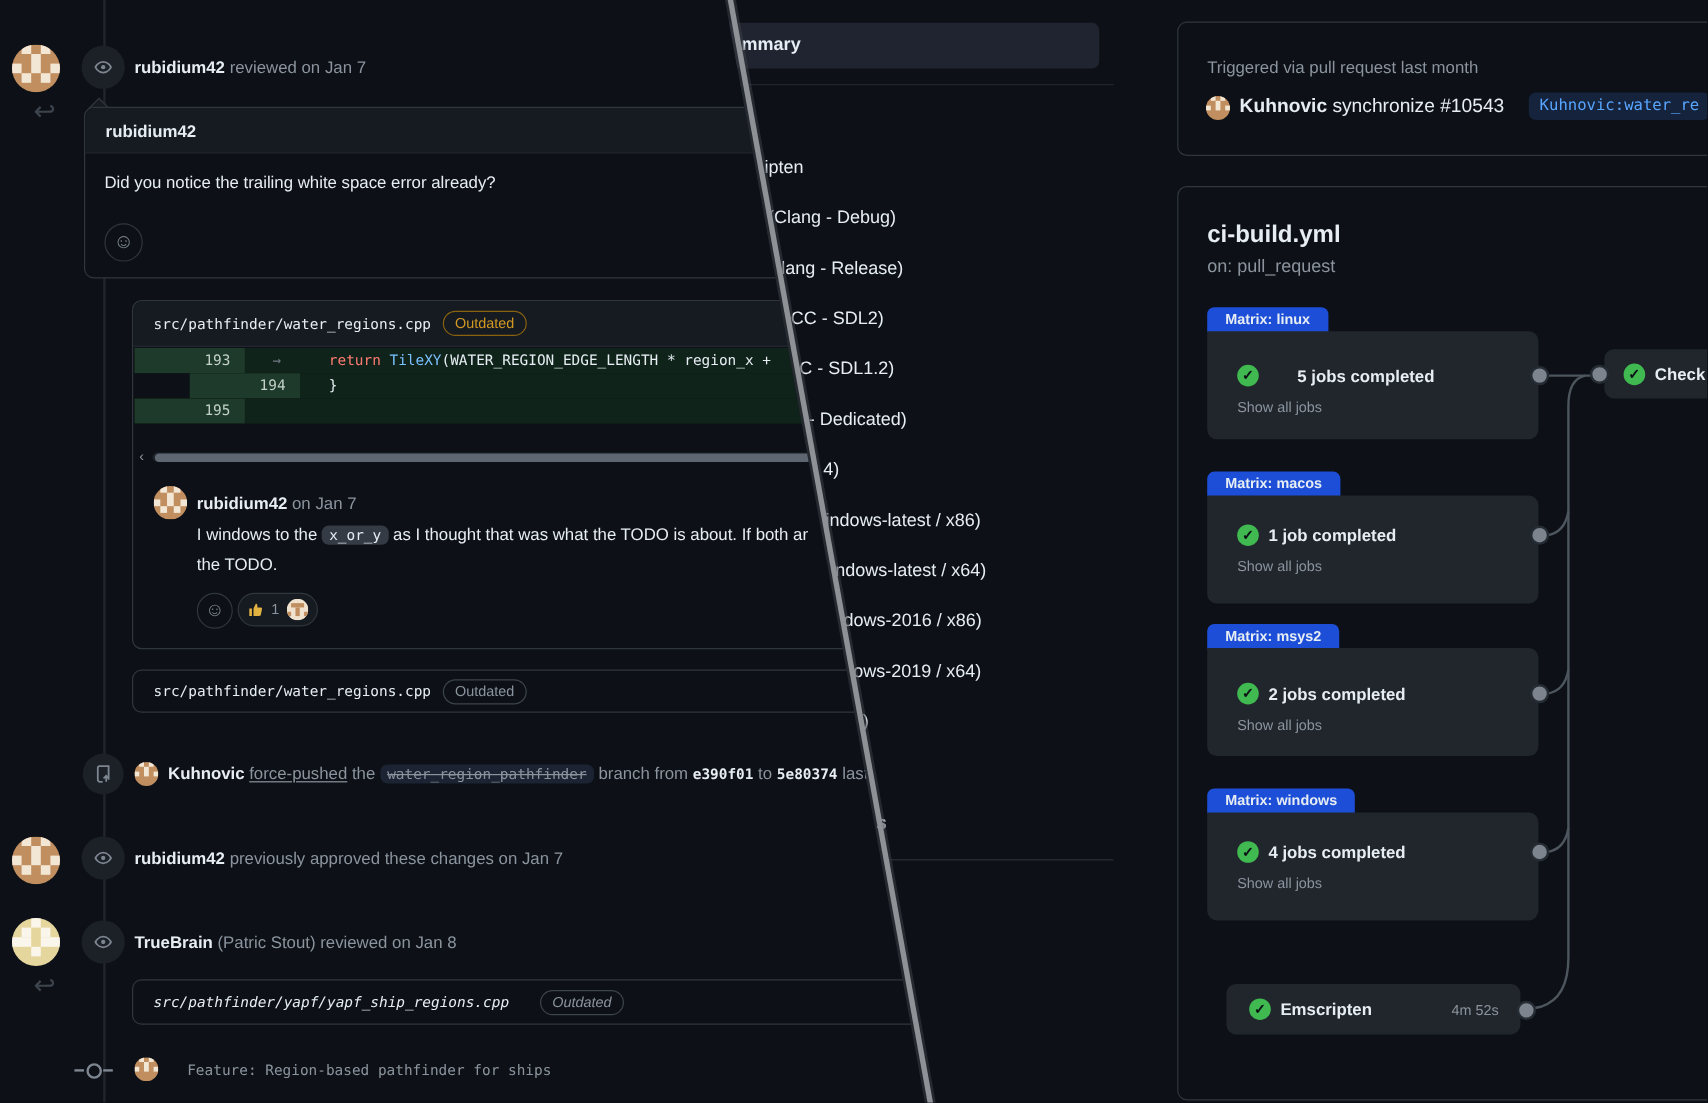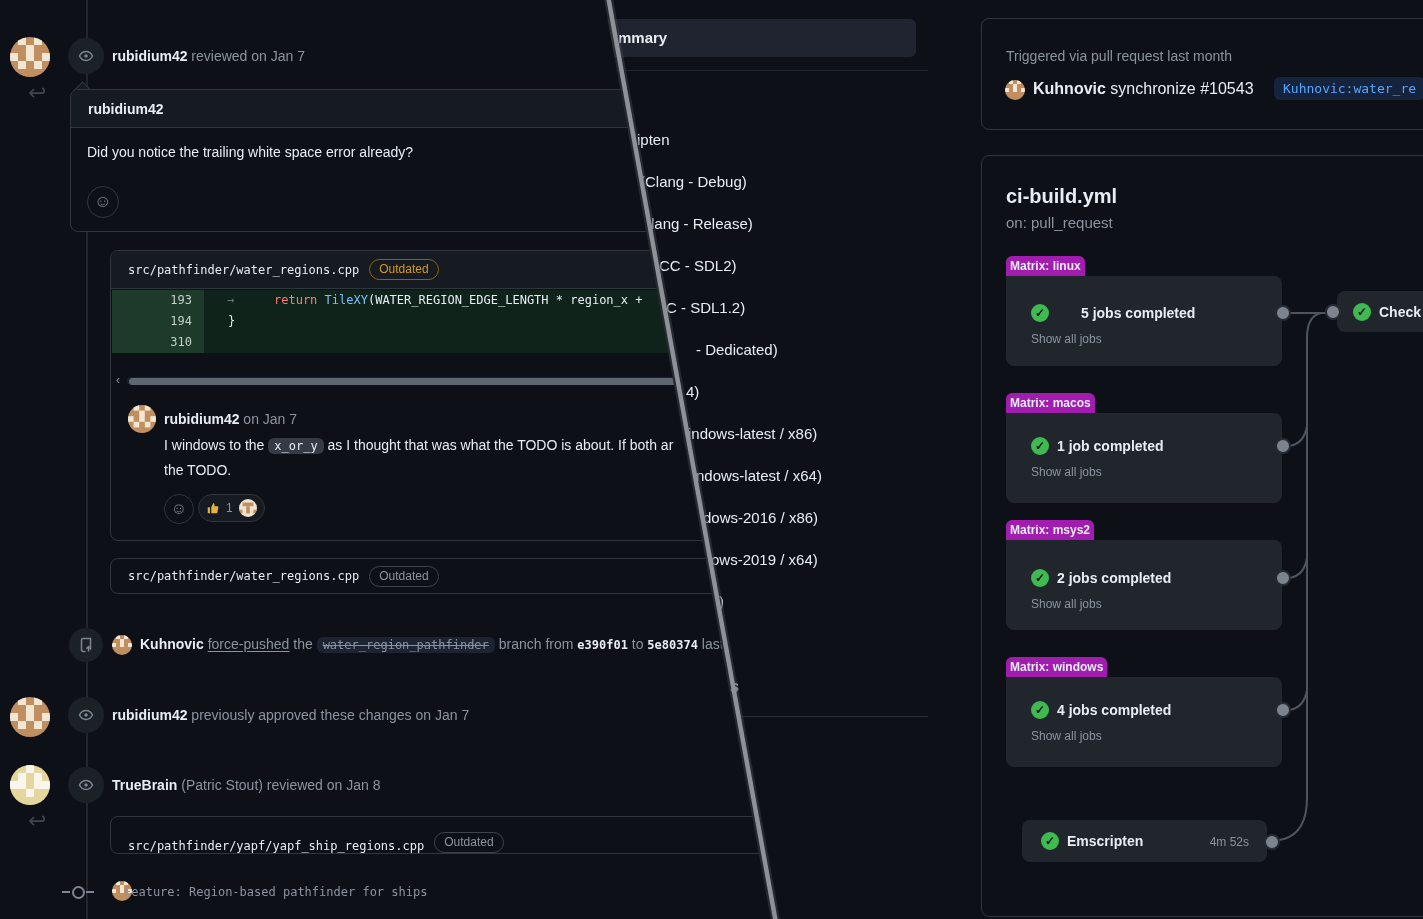--- a/index.html
+++ b/index.html
@@ -40,22 +40,22 @@
   .wsarrow{position:absolute;color:#6e7681;font-family:"DejaVu Sans Mono",monospace;font-size:12px;line-height:21px;}
   .codechip{font-family:"DejaVu Sans Mono",monospace;font-size:12px;background:#343b44;border-radius:6px;
             padding:1px 6px;color:#e6edf3;}
   .branchchip{font-family:"DejaVu Sans Mono",monospace;font-size:12px;background:#1c2433;border-radius:6px;
               padding:1px 6px;color:#8b949e;text-decoration:line-through;}
   .shab{font-family:"DejaVu Sans Mono",monospace;font-size:12px;font-weight:700;color:#e6edf3;}
   .pill{position:absolute;height:28px;border:1px solid #30363d;border-radius:14px;background:#161b22;
         display:flex;align-items:center;gap:6px;padding:0 7px;box-sizing:border-box;cursor:pointer;}
   .frag{position:absolute;font-size:15px;color:#e6edf3;white-space:nowrap;}
   .rbox{position:absolute;border:1px solid #30363d;border-radius:8px;box-sizing:border-box;}
-  .mtab{position:absolute;height:21px;background:#a21caf;border-radius:6px 6px 0 0;font-size:12px;
-        font-weight:700;line-height:21px;padding:0 4px;}
+  .mtab{position:absolute;height:21px;background:#1d4ed8;border-radius:6px 6px 0 0;font-size:12px;
+        font-weight:700;line-height:21px;padding:0 15px;}
   .mcard{position:absolute;width:276px;height:90px;background:#21262d;border-radius:0 8px 8px 8px;cursor:pointer;}
   .ckc{position:absolute;width:18px;height:18px;border-radius:50%;background:#3fb950;color:#0d1117;
        font-size:12px;font-weight:700;display:flex;align-items:center;justify-content:center;}
   .gdot{position:absolute;width:12px;height:12px;border-radius:50%;background:#7d848d;border:2px solid #262c33;}
   .showall{position:absolute;font-size:12px;color:#8b949e;cursor:pointer;}
   .statustxt{position:absolute;font-size:14px;font-weight:700;line-height:18px;}
   .scrtrack{position:absolute;height:8px;background:#1c2128;border-radius:4px;}
   .scrthumb{position:absolute;height:7px;background:#5e6671;border-radius:4px;cursor:grab;}
 </style>
 </head>
@@ -102,26 +102,26 @@
       <div class="chead">
         <span class="fpath">src/pathfinder/water_regions.cpp</span>
         <span class="badge orange">Outdated</span>
       </div>
 
       <div class="drow" style="top:39px;">
         <div class="dnum">193</div>
         <span class="wsarrow" style="left:115px;">→</span>
         <div class="dcode" style="left:162px;"><span class="kw">return </span><span class="fnb">TileXY</span><span>(WATER_REGION_EDGE_LENGTH * region_x + </span></div>
       </div>
-      <div class="drow" style="top:60px;">
+      <div class="drow" style="top:60px;margin-left:46px;">
         <div class="dnum">194</div>
         <div class="dcode" style="left:116px;">}</div>
       </div>
       <div class="drow" style="top:81px;">
-        <div class="dnum">310</div>
+        <div class="dnum">195</div>
       </div>
 
       <span class="abs muted" style="left:5px;top:122px;font-size:12px;">‹</span>
       <div class="scrtrack" style="left:16px;top:126px;width:801px;"></div>
       <div class="scrthumb" style="left:18px;top:127px;width:797px;"></div>
 
       <div class="avatar" style="left:17px;top:154px;width:28px;height:28px;">
         <svg viewBox="0 0 5 5" preserveAspectRatio="none">
             <rect width="5" height="5" fill="#c18e60"></rect>
             <rect x="1" width="1" height="1" fill="#f2e7d4"></rect>
@@ -224,54 +224,54 @@
           <path d="M1.5 8s2.2-4.5 6.5-4.5S14.5 8 14.5 8 12.3 12.5 8 12.5 1.5 8 1.5 8z" fill="none" stroke="#7d8590" stroke-width="1.5"></path>
           <circle cx="8" cy="8" r="1.8" fill="#7d8590"></circle>
         </svg>
     </div>
     <div class="abs" style="left:112px;top:777px;">
       <span class="b">TrueBrain</span><span class="muted"> (Patric Stout) reviewed on Jan 8</span>
     </div>
     <div class="replyar" style="left:28px;top:810px;">↩</div>
 
     <div class="card" style="left:110px;top:816px;width:817px;height:38px;">
-      <div style="display:flex;align-items:flex-end;gap:10px;height:100%;padding-left:17px;">
+      <div style="display:flex;align-items:center;gap:26px;height:100%;padding-left:17px;font-style:italic;">
         <span class="fpath">src/pathfinder/yapf/yapf_ship_regions.cpp</span>
         <span class="badge gray">Outdated</span>
       </div>
     </div>
 
     <div class="abs" style="left:62px;top:891px;width:8px;height:2px;background:#7d8590;"></div>
     <div class="abs" style="left:72px;top:886px;width:9px;height:9px;border:2px solid #7d8590;border-radius:50%;box-sizing:content-box;background:#0d1117;"></div>
     <div class="abs" style="left:86px;top:891px;width:8px;height:2px;background:#7d8590;"></div>
     <div class="avatar" style="left:112px;top:881px;width:20px;height:20px;">
       <svg viewBox="0 0 5 5" preserveAspectRatio="none">
           <rect width="5" height="5" fill="#c18e60"></rect>
           <rect x="1" width="1" height="1" fill="#f2e7d4"></rect>
           <rect x="3" width="1" height="1" fill="#f2e7d4"></rect>
           <rect x="2" y="1" width="1" height="2" fill="#f2e7d4"></rect>
           <rect x="0" y="2" width="1" height="1" fill="#f2e7d4"></rect>
           <rect x="4" y="2" width="1" height="1" fill="#f2e7d4"></rect>
         </svg>
     </div>
-    <div class="abs mono muted" style="left:124px;top:885px;font-size:12px;">Feature: Region-based pathfinder for ships</div>
+    <div class="abs mono muted" style="left:156px;top:885px;font-size:12px;">Feature: Region-based pathfinder for ships</div>
   </div>
 
   <div class="layer right-l">
 
     <div class="abs" style="left:556px;top:19px;width:360px;height:38px;background:#1f2430;border-radius:6px;"></div>
     <div class="abs b" style="left:618px;top:29px;font-size:15px;">mmary</div>
     <div class="abs" style="left:560px;top:70px;width:368px;height:1px;background:#21262d;"></div>
 
     <span class="frag" style="left:637px;top:131px;">ipten</span>
     <span class="frag" style="left:640px;top:173px;">(Clang - Debug)</span>
     <span class="frag" style="left:651px;top:215px;">lang - Release)</span>
     <span class="frag" style="left:659px;top:257px;">CC - SDL2)</span>
     <span class="frag" style="left:666px;top:299px;">C - SDL1.2)</span>
-    <span class="frag" style="left:696px;top:341px;">- Dedicated)</span>
+    <span class="frag" style="left:674px;top:341px;">- Dedicated)</span>
     <span class="frag" style="left:686px;top:383px;">4)</span>
     <span class="frag" style="left:688px;top:425px;">indows-latest / x86)</span>
     <span class="frag" style="left:696px;top:467px;">ndows-latest / x64)</span>
     <span class="frag" style="left:703px;top:509px;">dows-2016 / x86)</span>
     <span class="frag" style="left:711px;top:551px;">ows-2019 / x64)</span>
     <span class="frag" style="left:719px;top:593px;">)</span>
     <span class="frag b" style="left:730px;top:678px;font-size:16px;">s</span>
     <div class="abs" style="left:737px;top:716px;width:191px;height:1px;background:#2a3038;"></div>
 
     <div class="rbox" style="left:981px;top:18px;width:460px;height:112px;">

